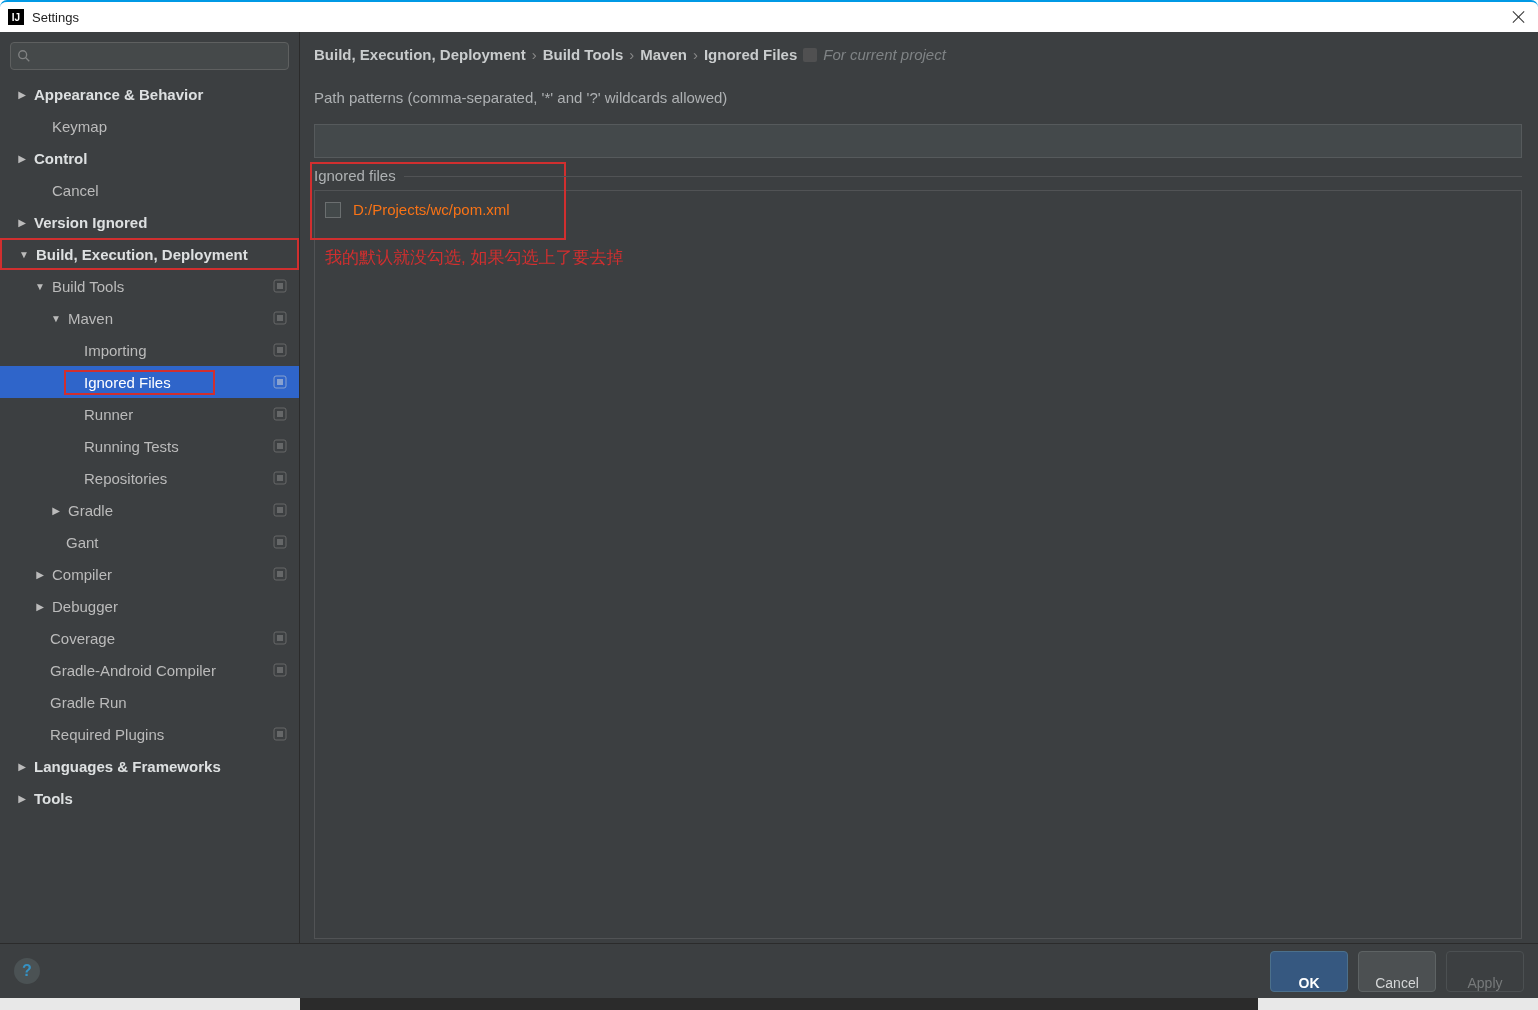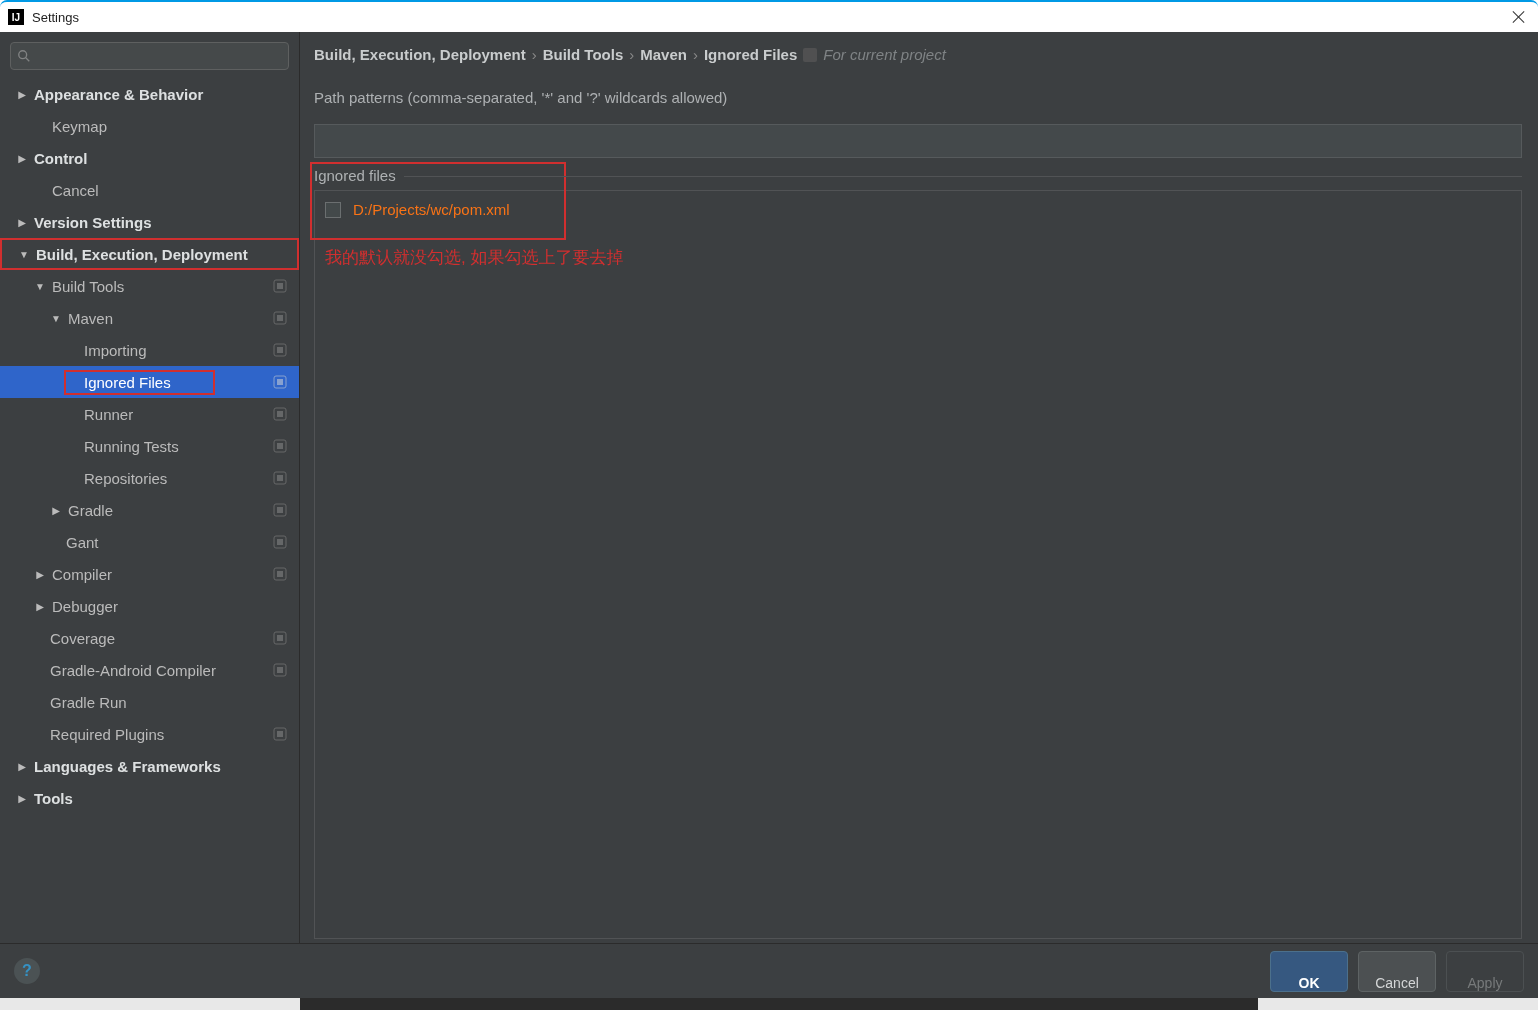--- a/index.html
+++ b/index.html
@@ -86,21 +86,21 @@
       <div class="row bold">
           <span class="arrow">▶</span>
           <span class="label">Control</span>
         </div>
       <div class="row indent1">
           <span class="arrow"></span>
           <span class="label">Cancel</span>
         </div>
       <div class="row bold">
           <span class="arrow">▶</span>
-          <span class="label">Version Settings</span>
+          <span class="label">Version Ignored</span>
         </div>
       <div class="row bold redbox">
           <span class="arrow">▼</span>
           <span class="label">Build, Execution, Deployment</span>
         </div>
       <div class="row indent1">
           <span class="arrow">▼</span>
           <span class="label">Build Tools</span>
           <span class="badge"><svg viewBox="0 0 14 14">
               <rect x="1" y="1" width="12" height="12" rx="2" fill="none" stroke="#888"></rect>

